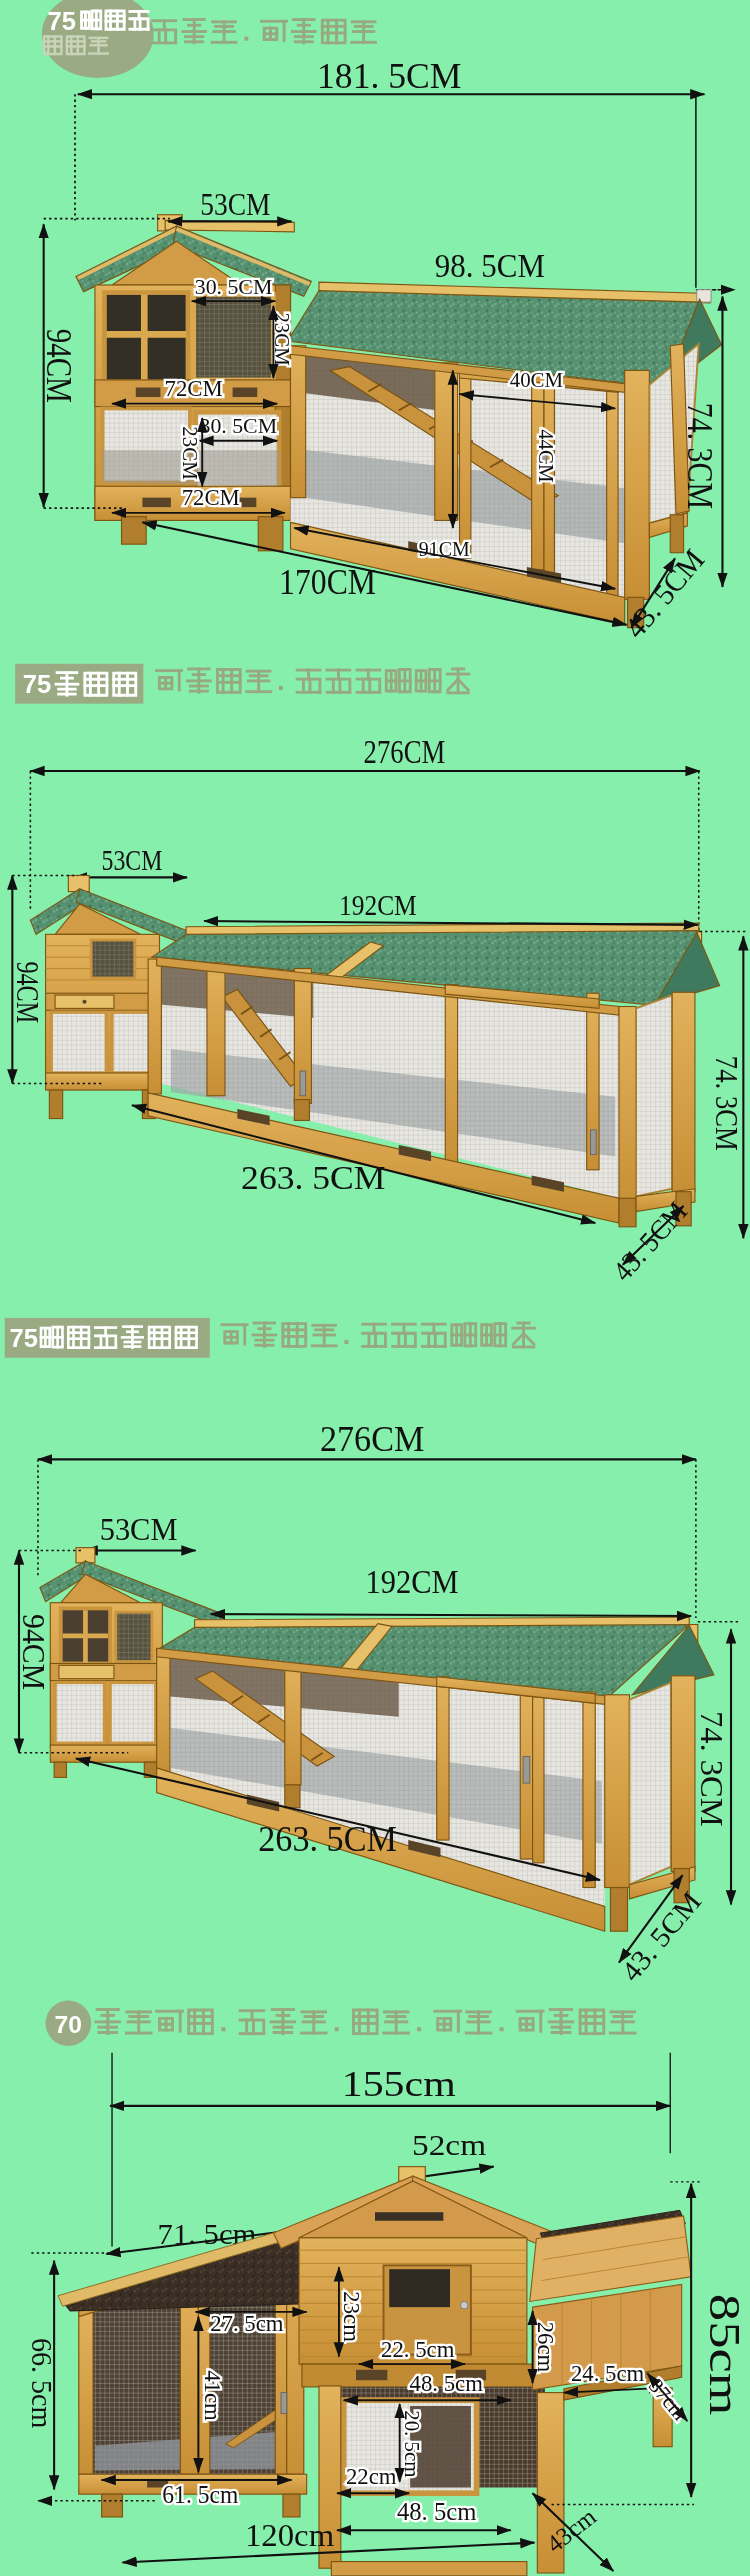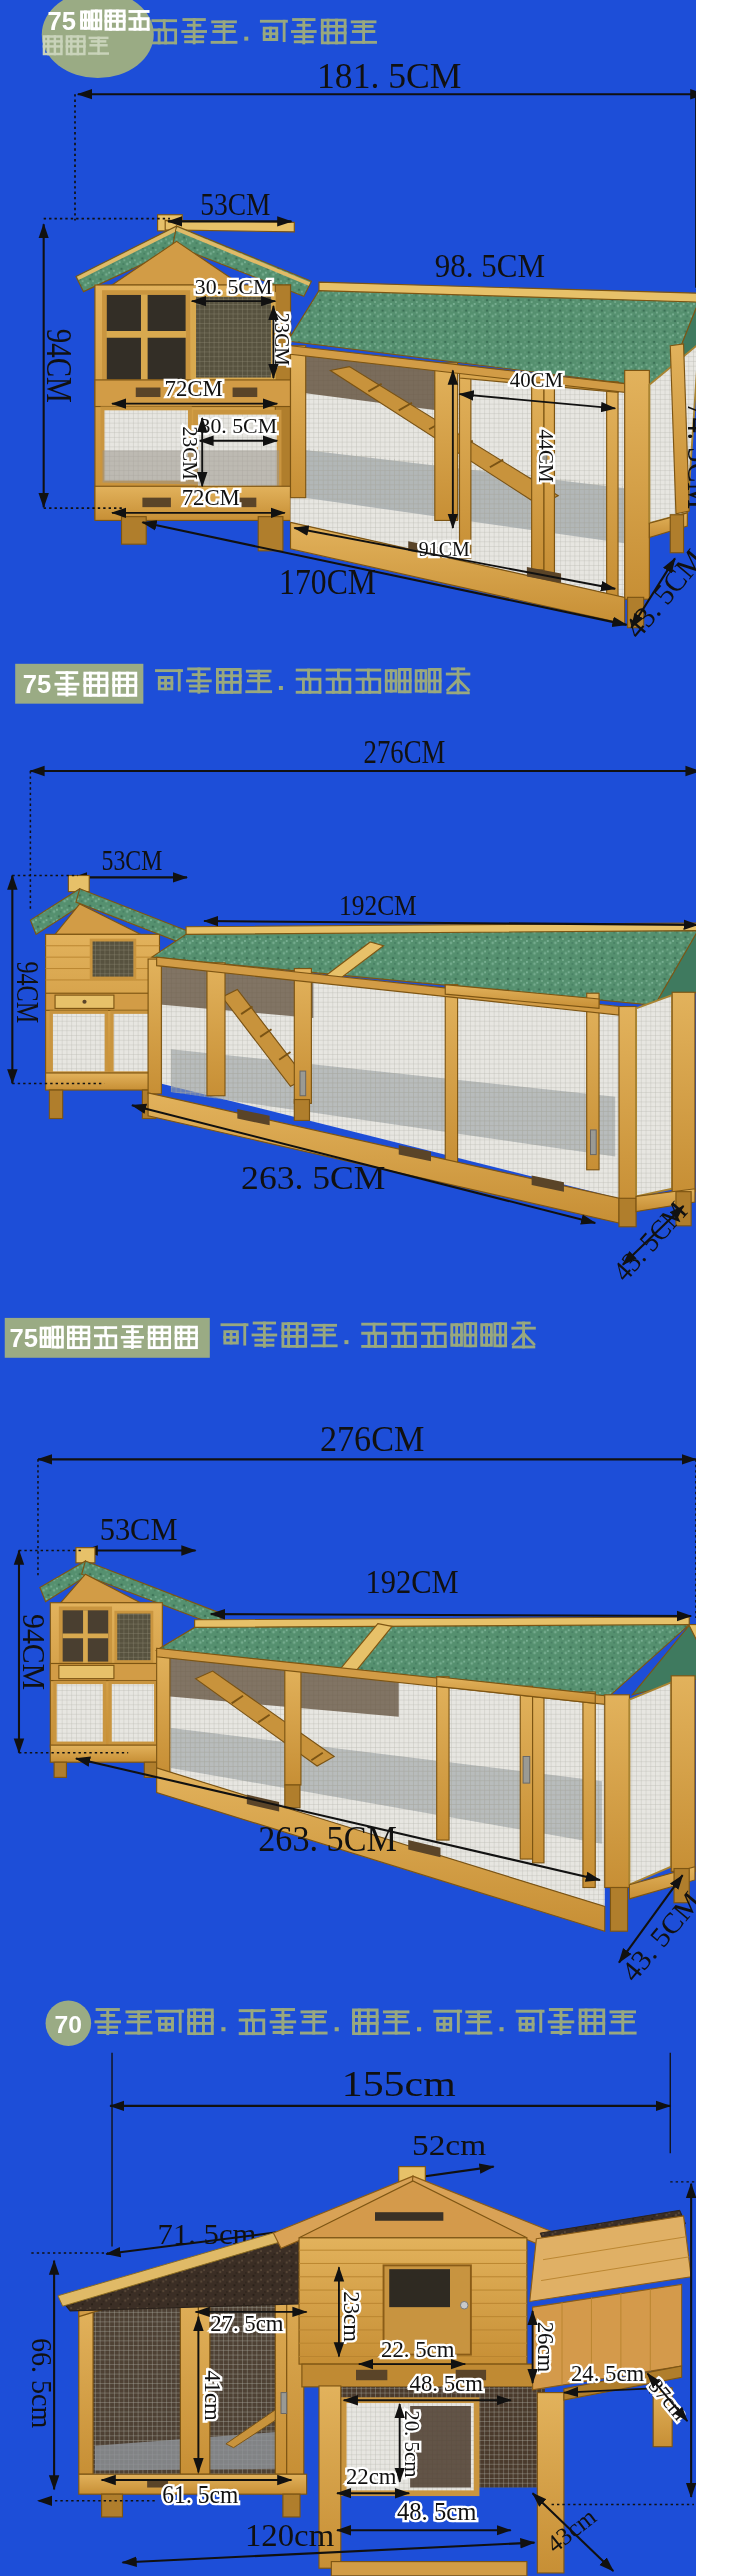--- a/index.html
+++ b/index.html
@@ -1,14 +1,14 @@
 <!DOCTYPE html>
 <html style="font-size:15px"><head><meta charset="utf-8"><style>
 html,body{margin:0;padding:0;background:#fff}
-#pg{position:relative;width:696px;height:2576px;background:#1d4ed8;overflow:hidden}
+#pg{position:relative;width:750px;height:2576px;background:#86efac;overflow:hidden}
 text{white-space:pre}
 </style></head><body>
 <div id="pg">
 <svg width="750" height="2576" viewBox="0 0 790 2713" xmlns="http://www.w3.org/2000/svg">
 <defs>
 <marker id="ah" markerUnits="userSpaceOnUse" markerWidth="18" markerHeight="14" refX="15" refY="6" orient="auto-start-reverse">
           <path d="M16,6 L0,0.5 L0,11.5 Z" fill="#111"></path>
         </marker>
 <pattern id="mesh" width="5" height="5" patternUnits="userSpaceOnUse">
           <rect width="5" height="5" fill="#e7e6e1"></rect>

